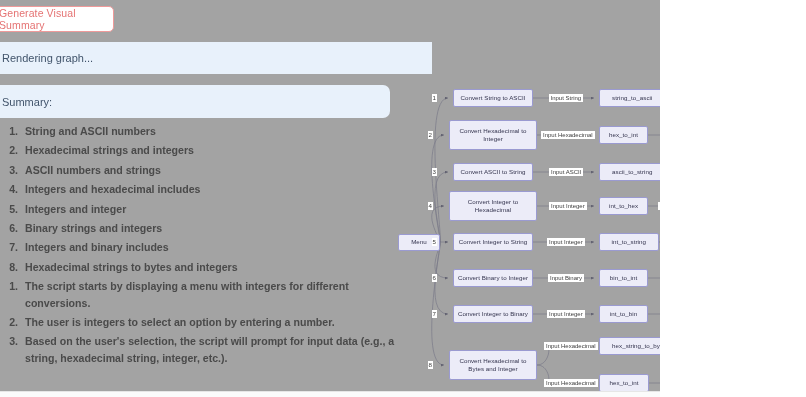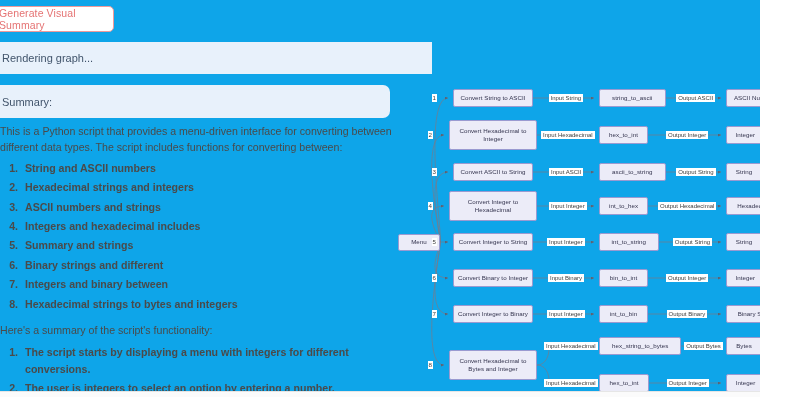--- a/index.html
+++ b/index.html
@@ -7,23 +7,23 @@
   html, body {
     margin: 0; padding: 0;
     width: 806px; height: 397px;
     overflow: hidden;
     background: #ffffff;
     font-family: "Liberation Sans", "DejaVu Sans", sans-serif;
   }
 
   #app {
     position: relative;
-    width: 760px;
+    width: 660px;
     height: 397px;
-    background: #0ea5e9;
+    background: #a3a3a3;
     overflow: hidden;
   }
 
   
   #left-pane {
     position: absolute;
     left: 0; top: 0;
     width: 432px; height: 392px;
     overflow: hidden;
   }
@@ -157,32 +157,30 @@
 
   <div id="left-pane">
 
     <div class="gen-btn">Generate Visual Summary</div>
 
     <div class="banner" id="banner-rendering">Rendering graph...</div>
 
     <div class="banner" id="banner-summary">Summary:</div>
 
     <div id="summary-body">
-      <p>This is a Python script that provides a menu-driven interface for converting between different data types. The script includes functions for converting between:</p>
       <ol class="num-list" id="conversion-list">
           <li>String and ASCII numbers</li>
           <li>Hexadecimal strings and integers</li>
           <li>ASCII numbers and strings</li>
           <li>Integers and hexadecimal includes</li>
-          <li>Summary and strings</li>
-          <li>Binary strings and different</li>
-          <li>Integers and binary between</li>
+          <li>Integers and integer</li>
+          <li>Binary strings and integers</li>
+          <li>Integers and binary includes</li>
           <li>Hexadecimal strings to bytes and integers</li>
         </ol>
-      <p class="spaced">Here's a summary of the script's functionality:</p>
       <ol class="num-list" id="functionality-list">
           <li>The script starts by displaying a menu with integers for different conversions.</li>
           <li>The user is integers to select an option by entering a number.</li>
           <li>Based on the user's selection, the script will prompt for input data (e.g., a string, hexadecimal string, integer, etc.).</li>
         </ol>
     </div>
   </div>
 
   <div id="graph-pane">
     <svg id="graph-svg" viewBox="0 0 414 314">

